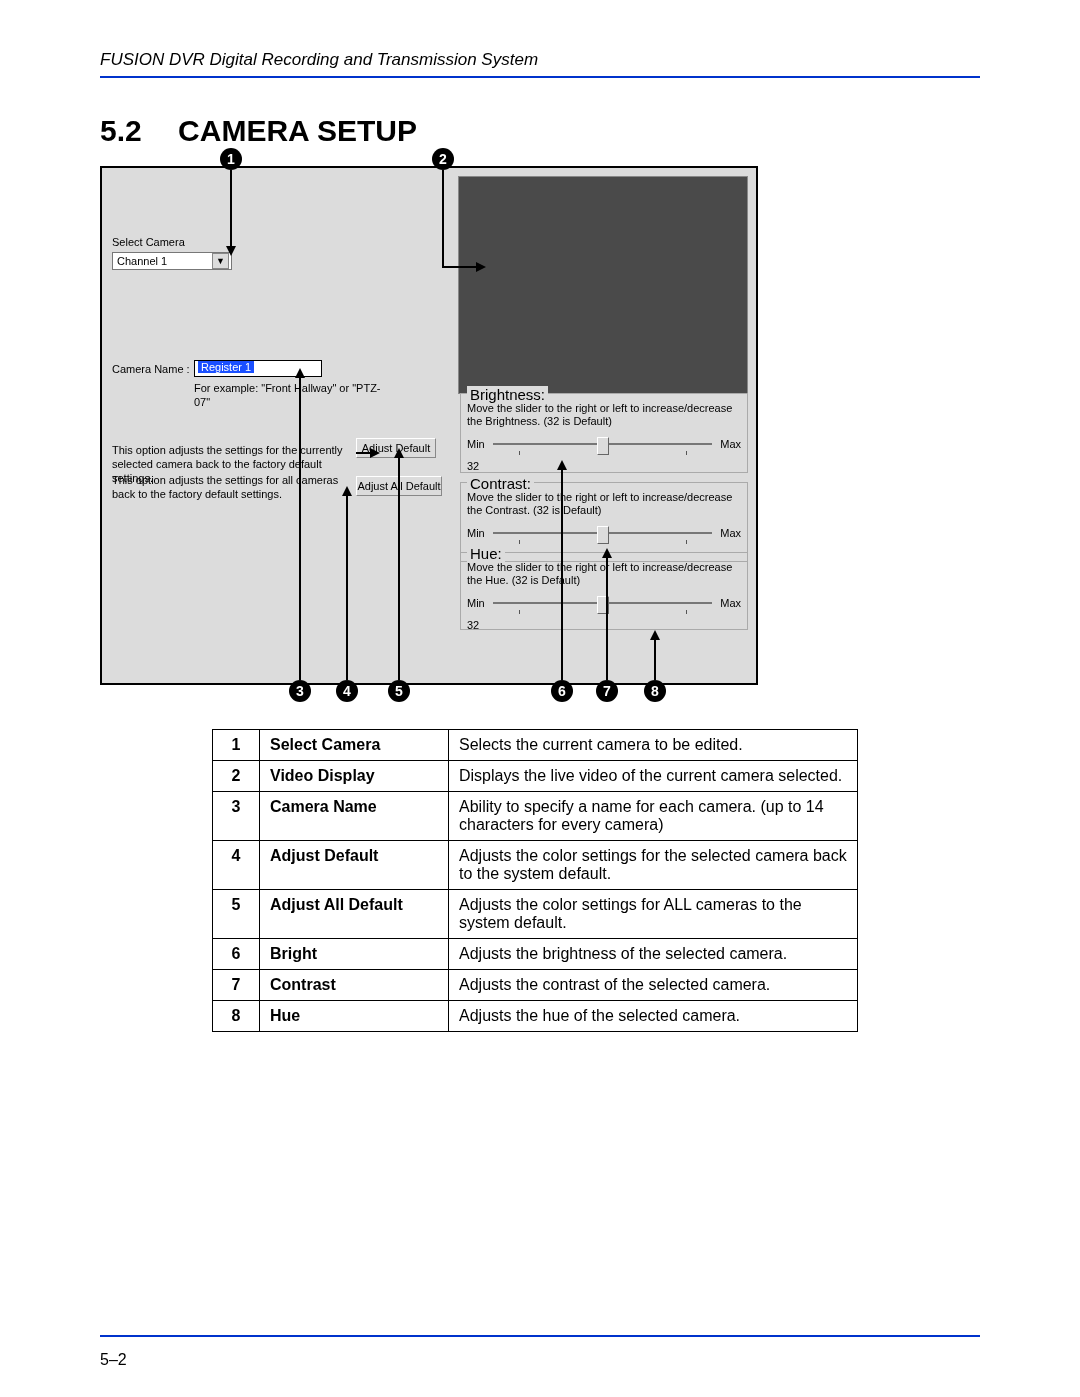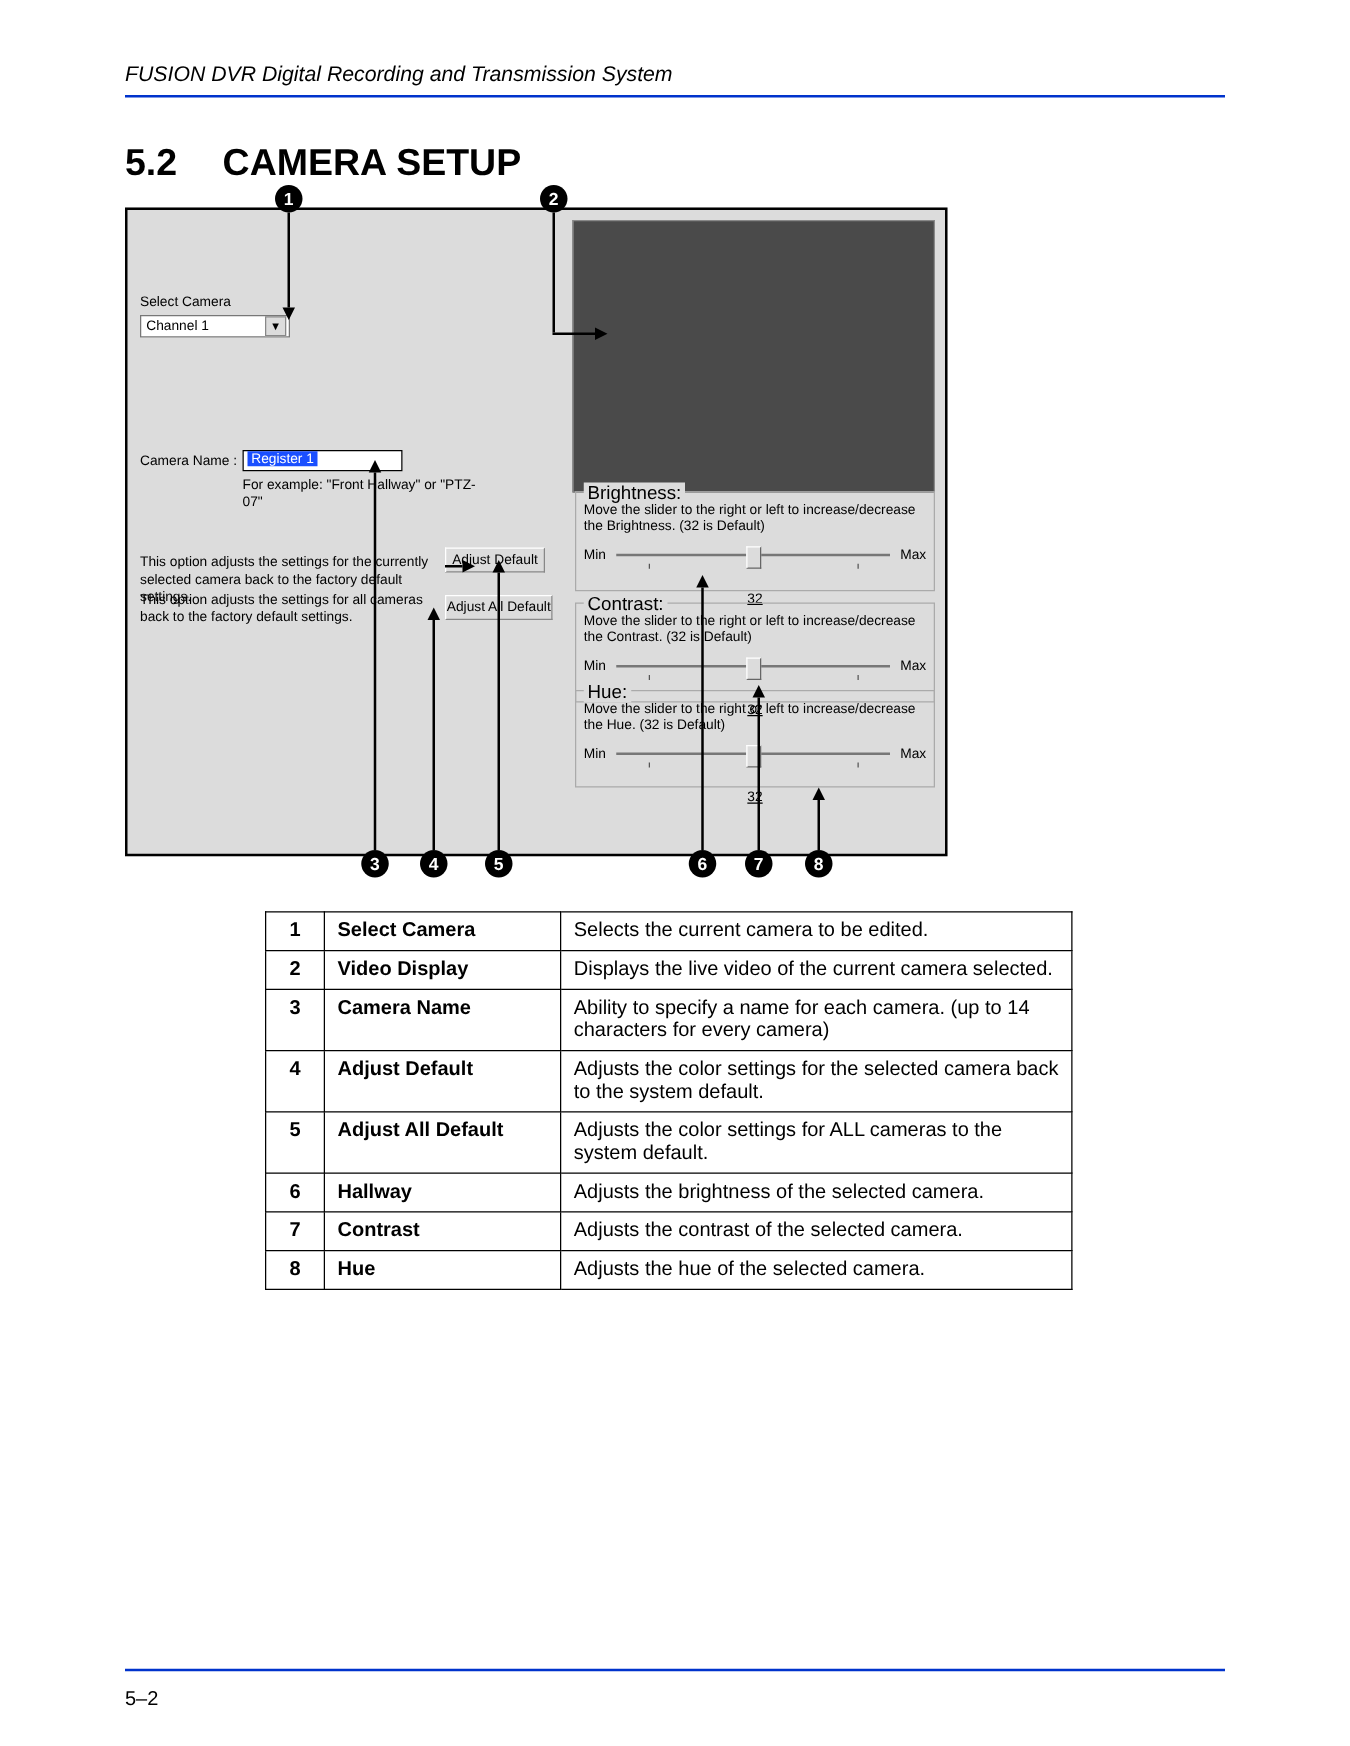--- a/index.html
+++ b/index.html
@@ -217,24 +217,22 @@
     border-top-color: #fff;
     border-left-color: #fff;
   }
   .sg-tick {
     position: absolute;
     bottom: -10px;
     width: 1px; height: 4px;
     background: #555;
   }
   .sg-val {
-    text-align: center;
-    font-size: 11px;
-    margin-top: 23px;
-    text-decoration: underline;
+    font-size: 11px;
+    margin-top: 10px;
   }
 
   
   .marker {
     position: absolute;
     width: 22px; height: 22px;
     border-radius: 50%;
     background: #000;
     color: #fff;
     font-weight: bold;
@@ -451,21 +449,21 @@
         <td class="name">Adjust Default</td>
         <td>Adjusts the color settings for the selected camera back to the system default.</td>
       </tr>
       <tr>
         <td class="num">5</td>
         <td class="name">Adjust All Default</td>
         <td>Adjusts the color settings for ALL cameras to the system default.</td>
       </tr>
       <tr>
         <td class="num">6</td>
-        <td class="name">Hallway</td>
+        <td class="name">Bright</td>
         <td>Adjusts the brightness of the selected camera.</td>
       </tr>
       <tr>
         <td class="num">7</td>
         <td class="name">Contrast</td>
         <td>Adjusts the contrast of the selected camera.</td>
       </tr>
       <tr>
         <td class="num">8</td>
         <td class="name">Hue</td>

